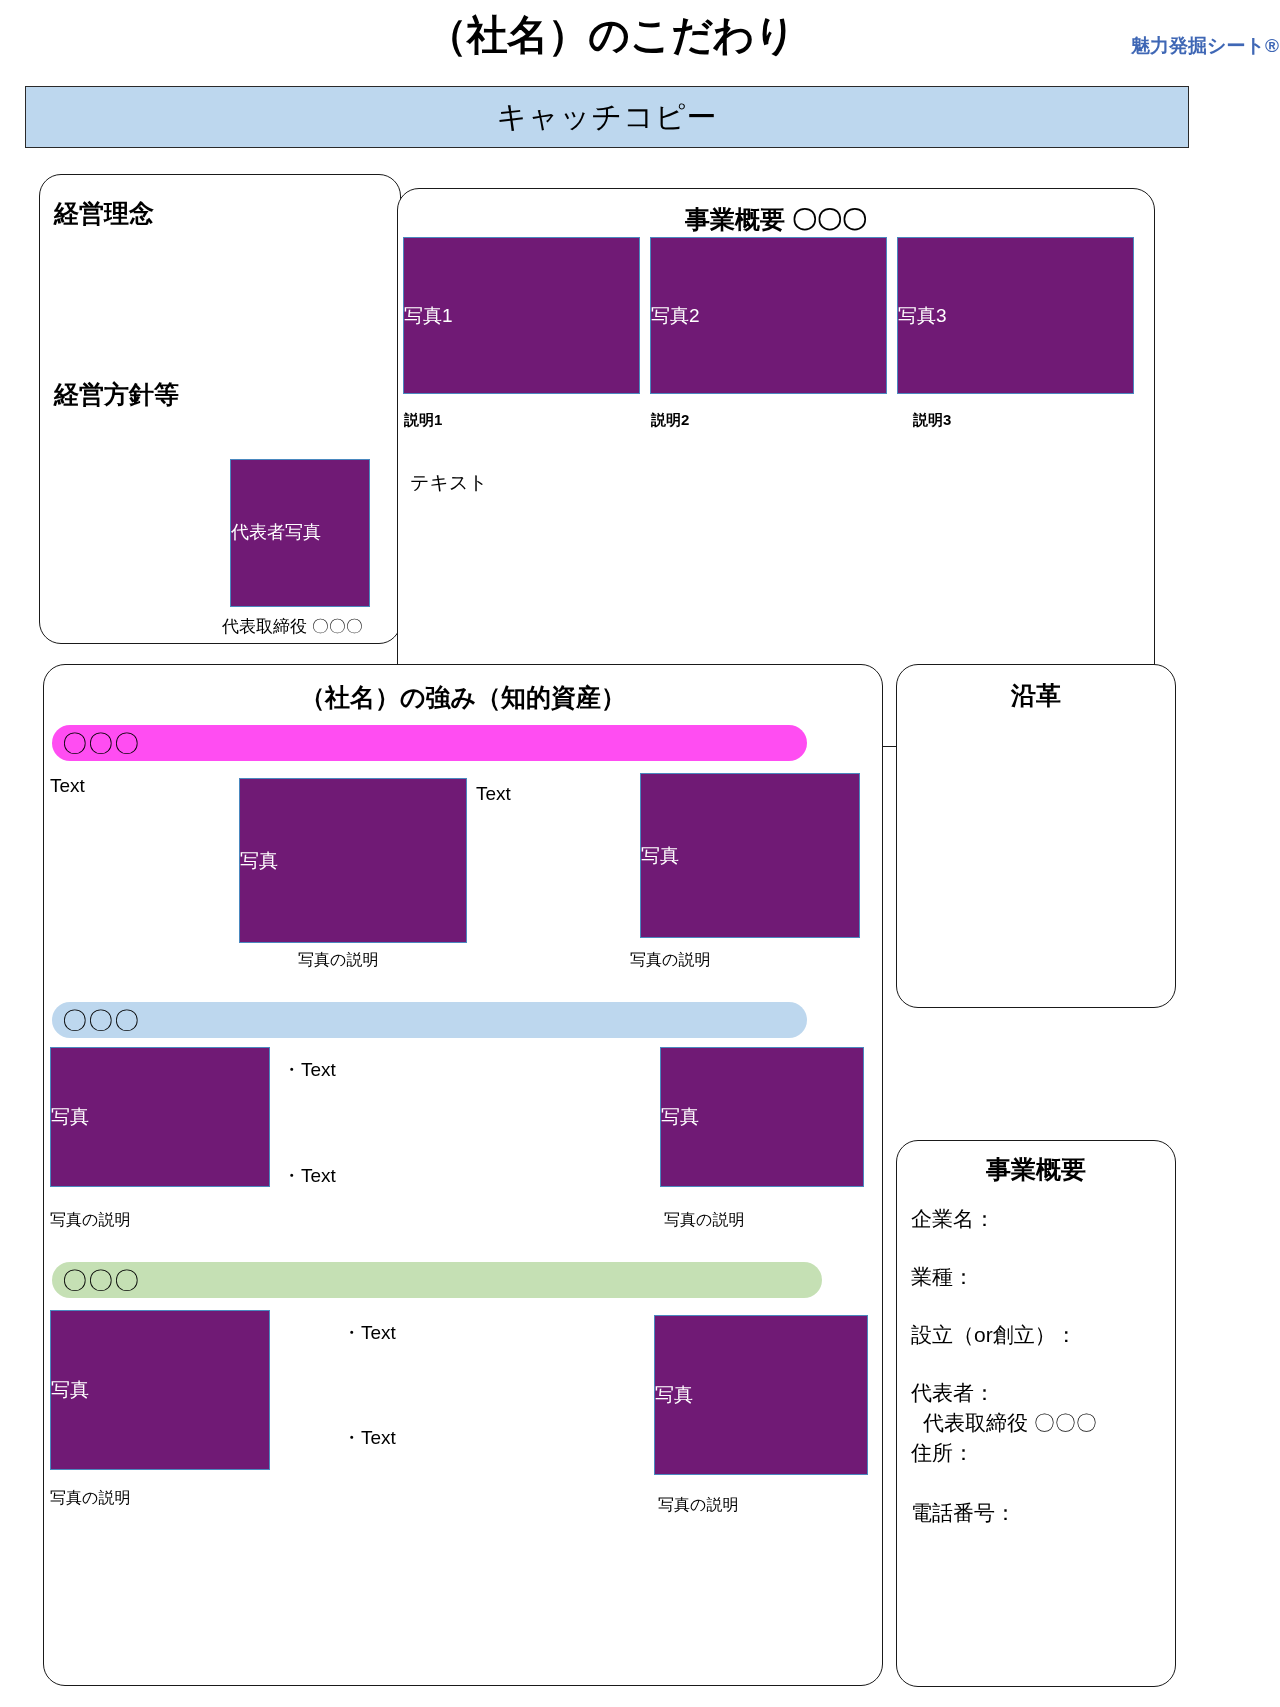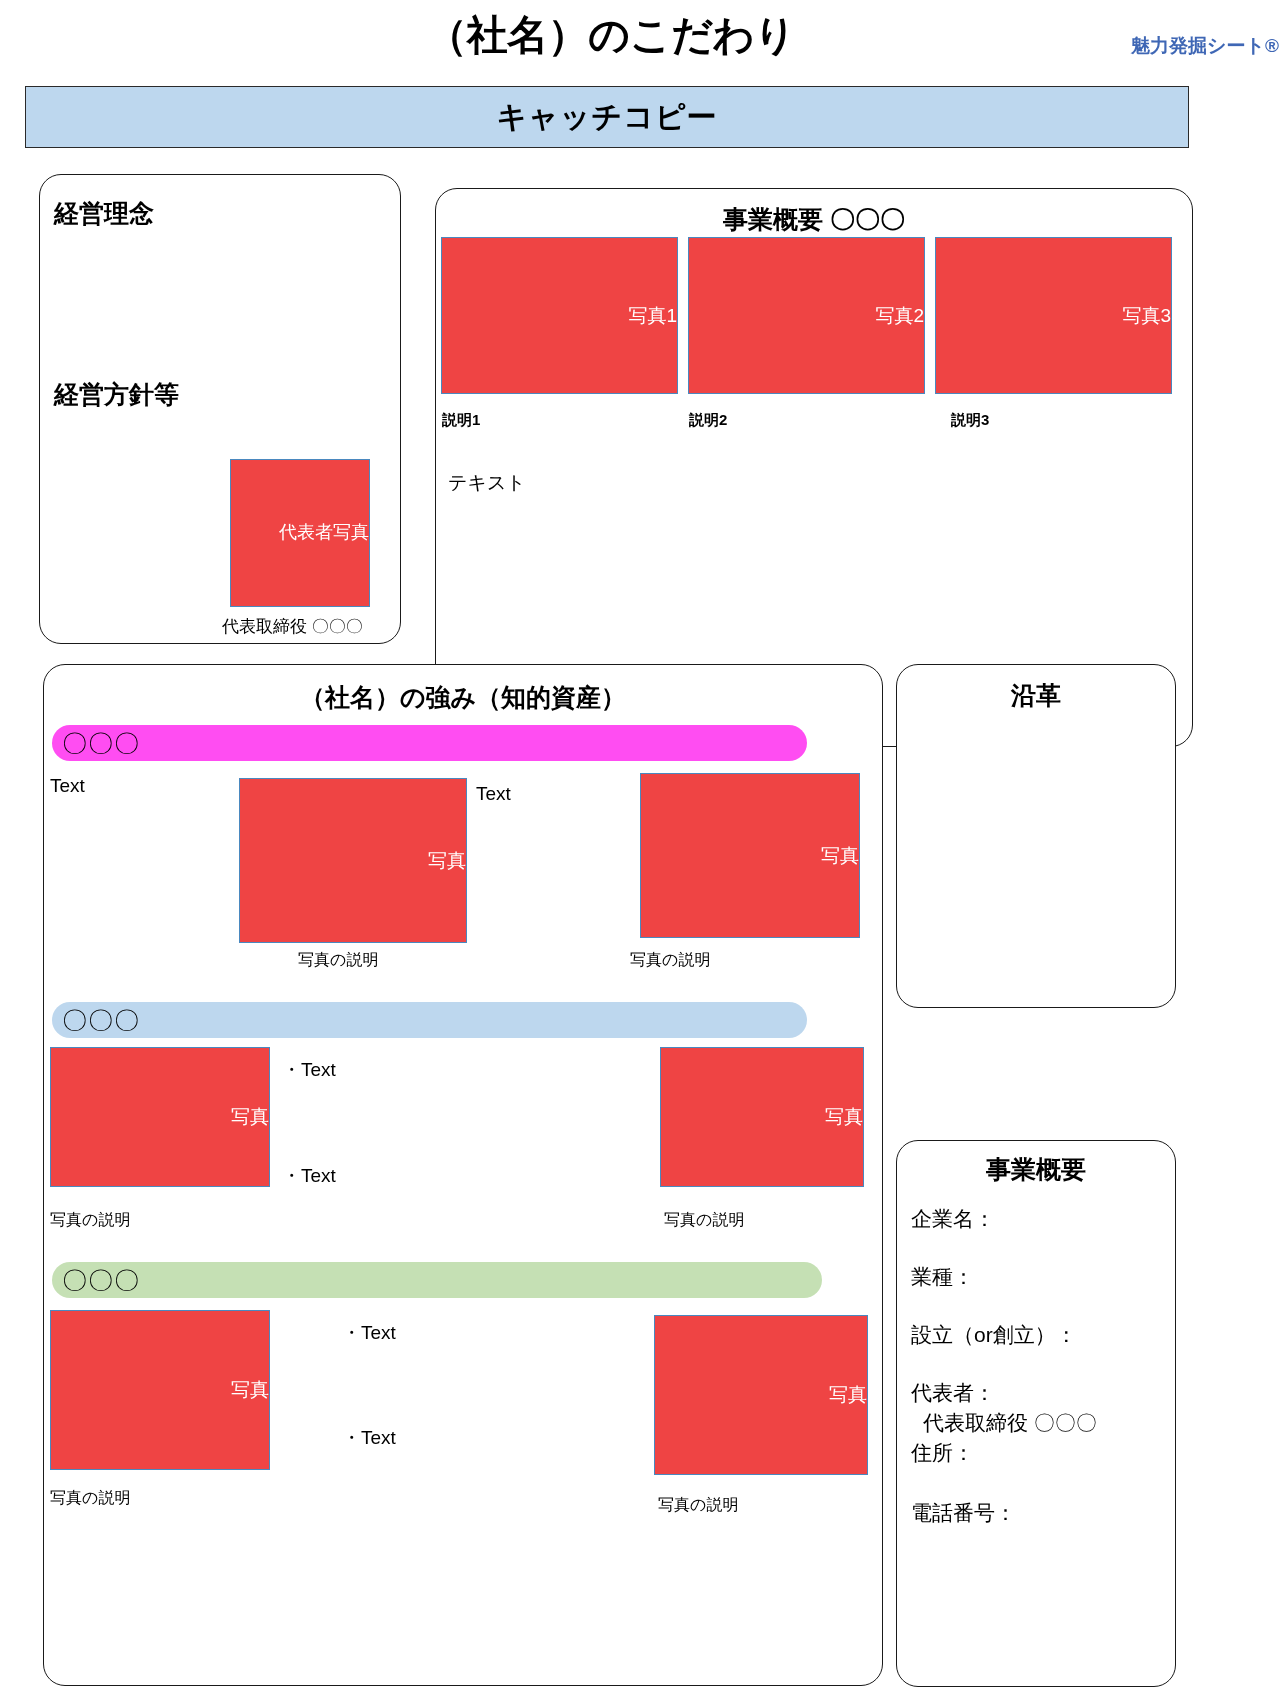--- a/index.html
+++ b/index.html
@@ -62,21 +62,21 @@
     height: 62px;
     background: #bdd7ee;
     border: 1px solid #2a2a2a;
     box-sizing: border-box;
     display: flex;
     align-items: center;
     justify-content: center;
   }
   .catch-band-text {
     font-size: 30px;
-    font-weight: bold;
+    font-weight: normal;
     letter-spacing: 1px;
   }
 
   
   .panel {
     position: absolute;
     border: 1.4px solid #1a1a1a;
     border-radius: 22px;
     background: #ffffff;
     box-sizing: border-box;
@@ -103,27 +103,27 @@
     left: 18px;
     top: 174px;
     width: 362px;
     height: 470px;
   }
   #philosophy-heading { left: 14px; top: 22px; }
   #policy-heading { left: 14px; top: 203px; }
 
   .photo-box {
     position: absolute;
-    background: #ef4444;
+    background: #701a75;
     border: 1px solid #4a88bf;
     box-sizing: border-box;
     color: #ffffff;
     display: flex;
     align-items: center;
-    justify-content: flex-end;
+    justify-content: flex-start;
     font-size: 18px;
   }
   .caption {
     position: absolute;
     font-size: 16px;
     white-space: nowrap;
   }
 
   #rep-photo {
     left: 190px;
@@ -134,21 +134,21 @@
   }
   #rep-photo span { margin-top: -2px; }
   #rep-caption {
     left: 182px;
     top: 440px;
     font-size: 17px;
   }
 
   
   #business-panel {
-    left: 414px;
+    left: 376px;
     top: 188px;
     width: 758px;
     height: 559px;
   }
   #business-heading { top: 14px; }
   .biz-photo { top: 48px; width: 237px; height: 157px; font-size: 19px; }
   #biz-photo-1 { left: 5px; }
   #biz-photo-2 { left: 252px; }
   #biz-photo-3 { left: 499px; }
   .biz-caption {

